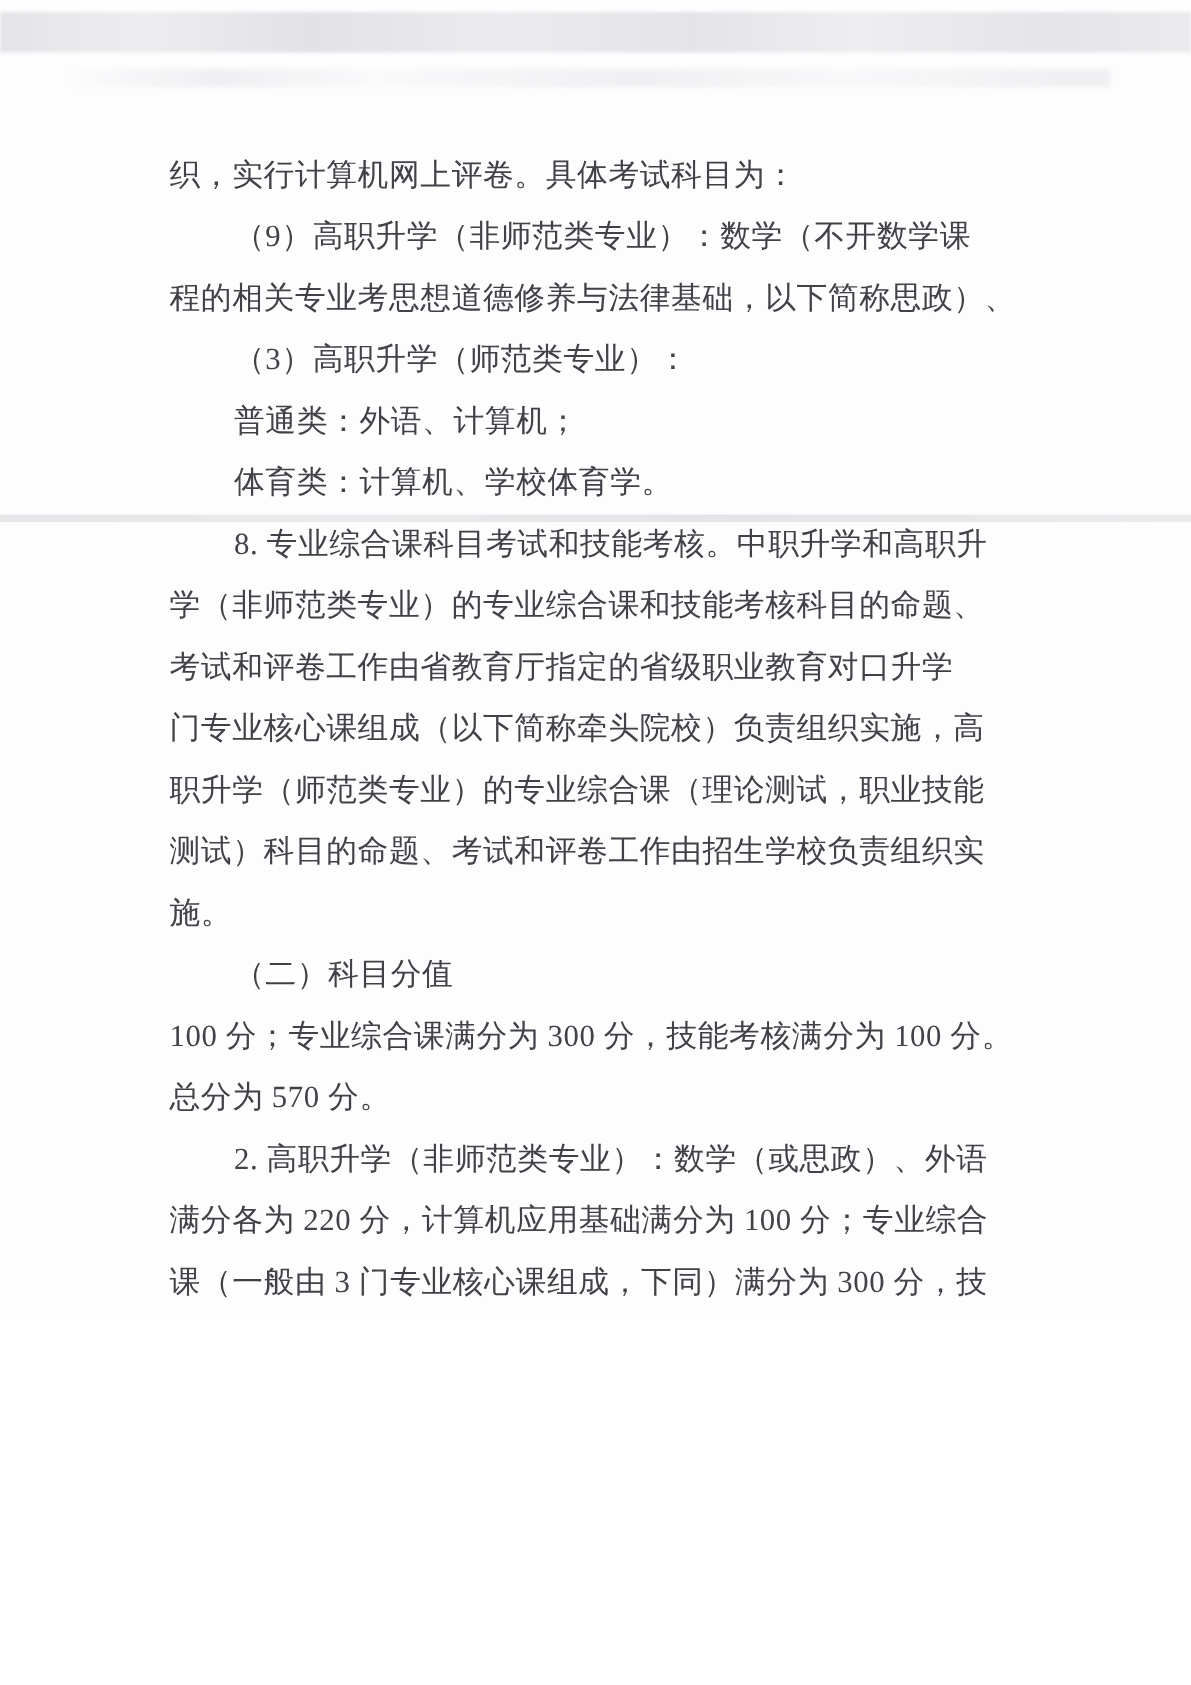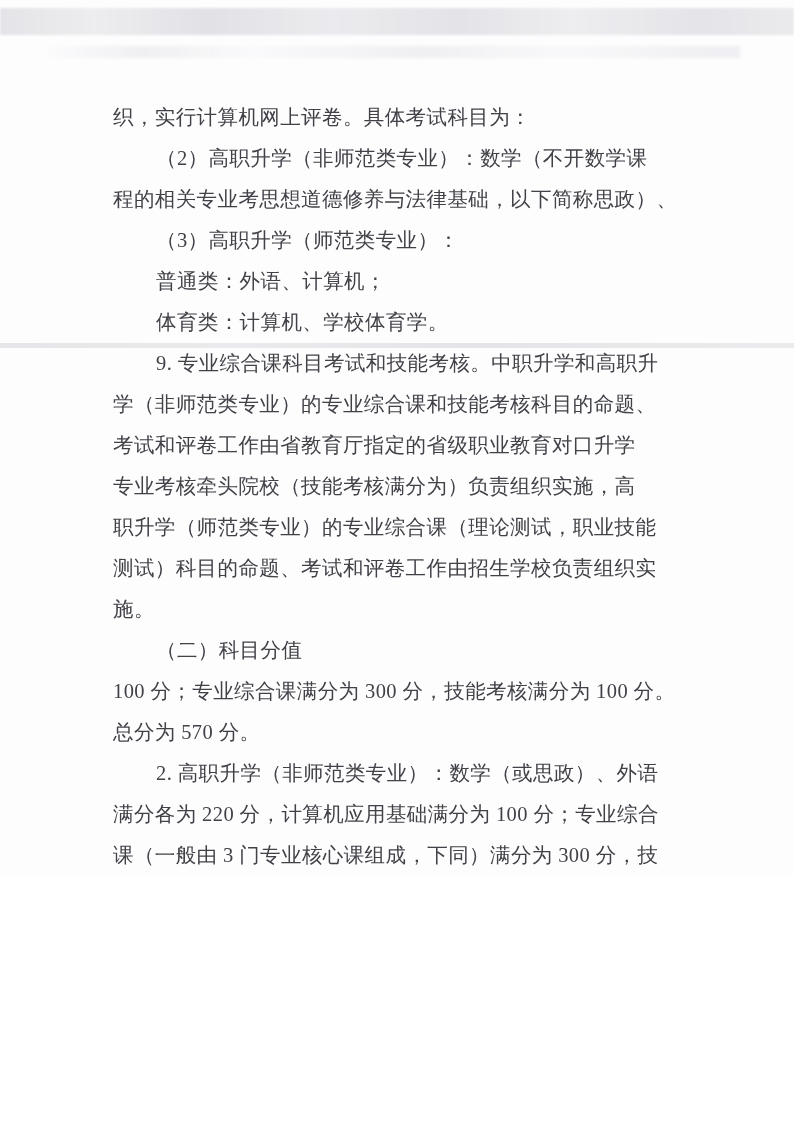--- a/index.html
+++ b/index.html
@@ -88,29 +88,29 @@
 
   <div class="artifact scan-band-top"></div>
   <div class="artifact scan-smudge-top2"></div>
   <div class="artifact scan-stripe-mid"></div>
   <div class="artifact scan-zone-bottom"></div>
   <div class="artifact scan-band-bottom"></div>
   <div class="artifact scan-spot-br"></div>
 
   <main class="content">
     <p class="line">织，实行计算机网上评卷。具体考试科目为：</p>
-    <p class="line indent">（2）高职升学（非师范类专业）：数学（不开数学课</p>
+    <p class="line indent">（9）高职升学（非师范类专业）：数学（不开数学课</p>
     <p class="line">程的相关专业考思想道德修养与法律基础，以下简称思政）、</p>
     <p class="line indent">（3）高职升学（师范类专业）：</p>
     <p class="line indent">普通类：外语、计算机；</p>
     <p class="line indent">体育类：计算机、学校体育学。</p>
-    <p class="line indent">9. 专业综合课科目考试和技能考核。中职升学和高职升</p>
+    <p class="line indent">8. 专业综合课科目考试和技能考核。中职升学和高职升</p>
     <p class="line">学（非师范类专业）的专业综合课和技能考核科目的命题、</p>
     <p class="line">考试和评卷工作由省教育厅指定的省级职业教育对口升学</p>
-    <p class="line">专业考核牵头院校（技能考核满分为）负责组织实施，高</p>
+    <p class="line">门专业核心课组成（以下简称牵头院校）负责组织实施，高</p>
     <p class="line">职升学（师范类专业）的专业综合课（理论测试，职业技能</p>
     <p class="line">测试）科目的命题、考试和评卷工作由招生学校负责组织实</p>
     <p class="line">施。</p>
     <p class="line indent">（二）科目分值</p>
     <p class="line">100 分；专业综合课满分为 300 分，技能考核满分为 100 分。</p>
     <p class="line">总分为 570 分。</p>
     <p class="line indent">2. 高职升学（非师范类专业）：数学（或思政）、外语</p>
     <p class="line">满分各为 220 分，计算机应用基础满分为 100 分；专业综合</p>
     <p class="line">课（一般由 3 门专业核心课组成，下同）满分为 300 分，技</p>
   </main>

